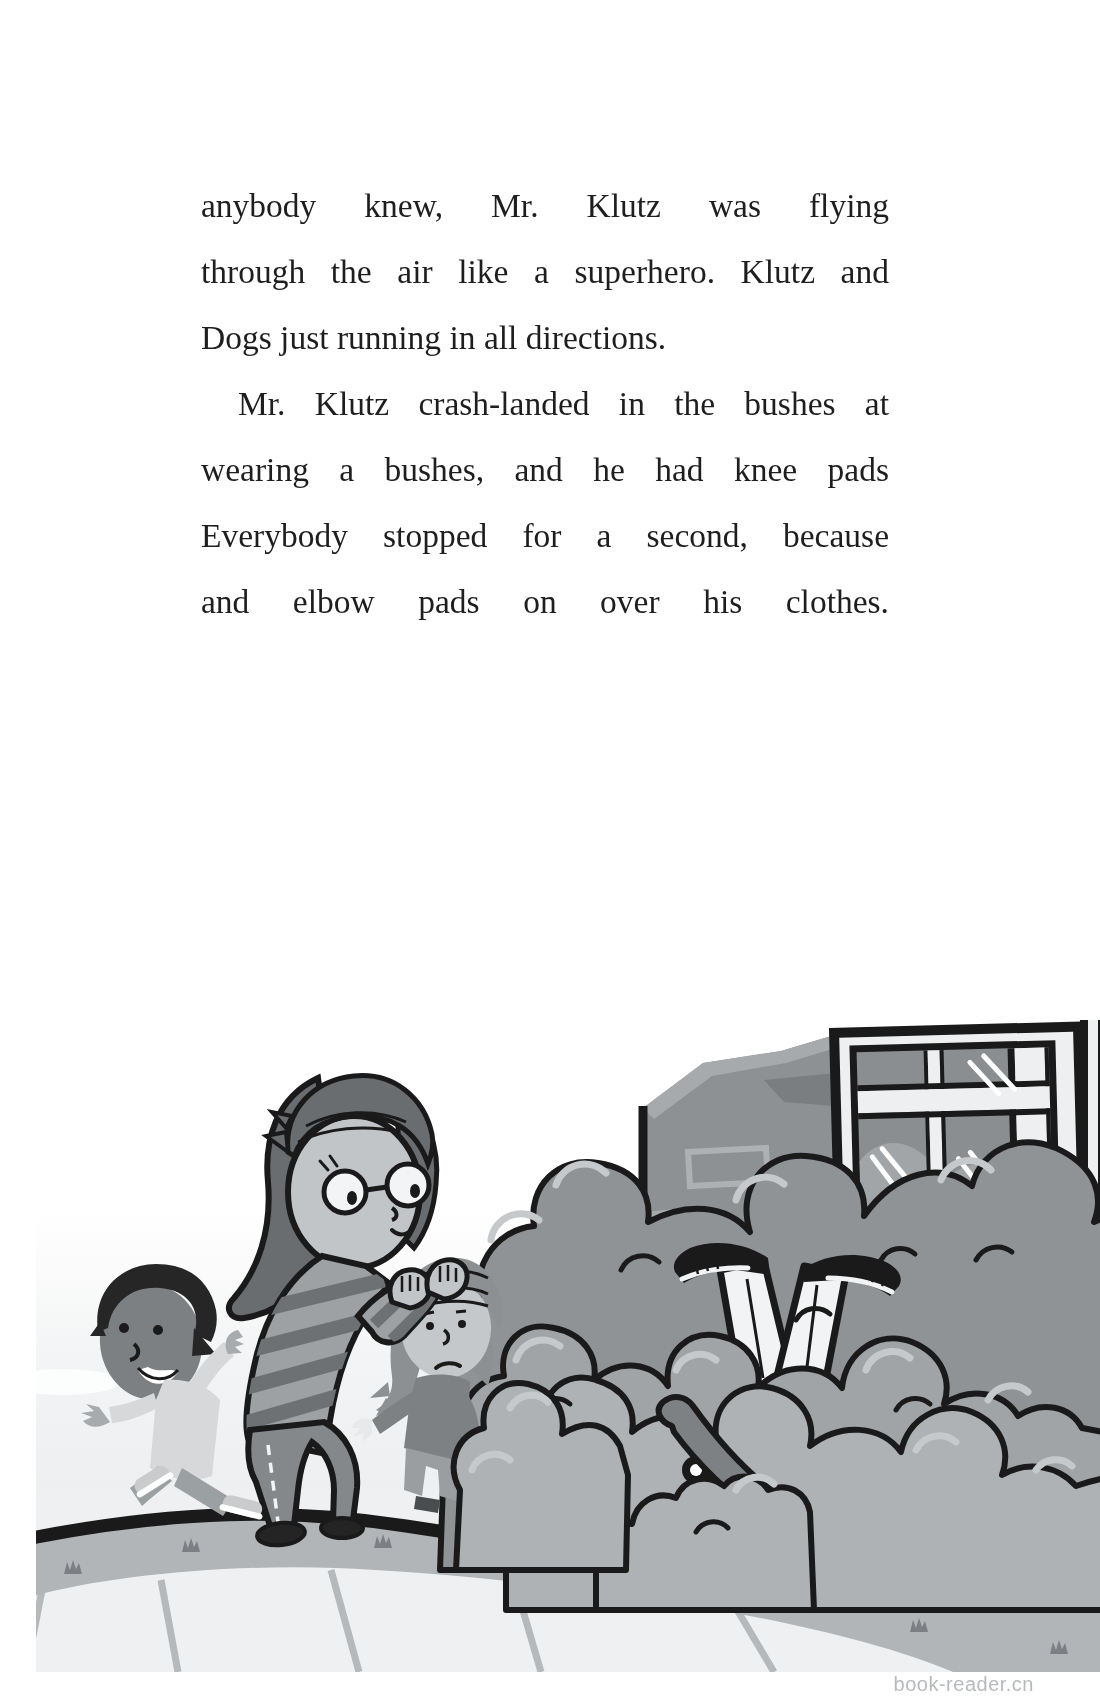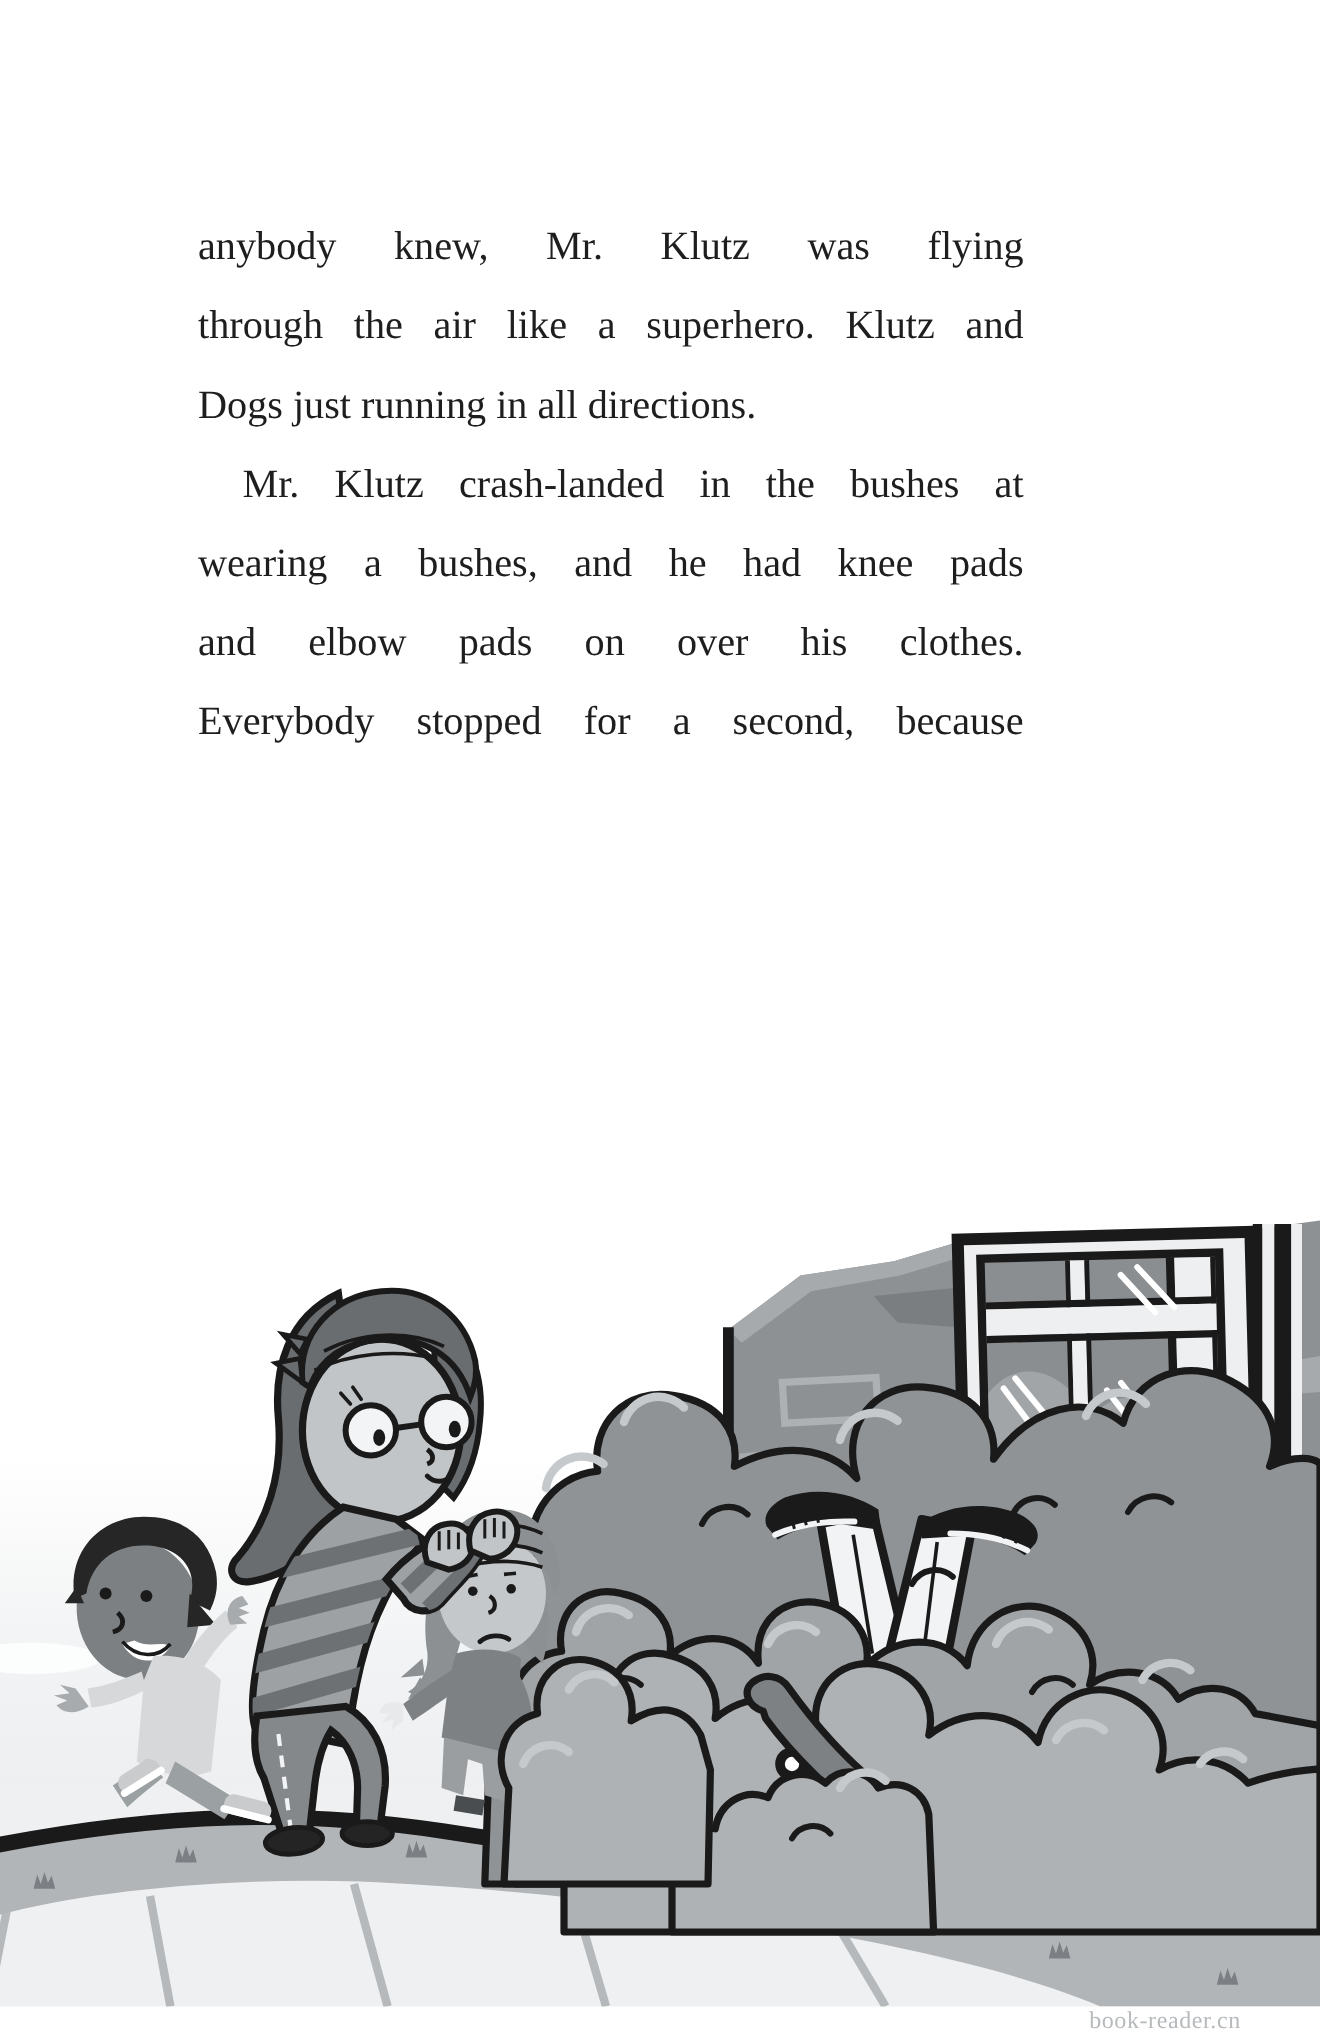--- a/index.html
+++ b/index.html
@@ -1,41 +1,41 @@
 <!DOCTYPE html>
 <html style="--paper: #ffffff; --textcol: #1e1e1e; --ink: #1a1a1a; --sky2: #e7e9ea; --wall: #8e9194; --walllight: #a7aaad; --walldark: #7a7e81; --brickline: #aeb1b4; --glass: #8b8e91; --glasslight: #a2a5a8; --framewhite: #edeff0; --bushback: #8f9396; --bushmid: #a0a4a7; --bushfront: #aeb2b5; --bushlight: #c6c9cc; --grass: #b2b5b8; --sidewalk: #eff0f1; --joint: #b6b9bb; --tuft: #7c8084; --legwhite: #f2f3f4; --deck: #7e8184; --skinboy: #7d8083; --hairboy: #262626; --shirtboy: #d6d8da; --pantsboy: #9ba0a2; --shoeboy: #c9cbcd; --handboy: #a8abae; --sking: #c2c5c7; --hairg: #6a6d70; --striped: #6e7174; --stripel: #9da1a4; --pantsg: #85888b; --shoeg: #242424; --skinsm: #c5c8ca; --hairsm: #8d9093; --shirtsm: #7e8184; --pantssm: #9b9ea1; --shoesm: #4a4d50; --handsm: #e7e9ea; --watermark: #b7babc;"><head>
 <meta charset="utf-8">
 <style>
   html,body{margin:0;padding:0;}
   body{width:1100px;height:1700px;background:var(--paper,#fff);position:relative;overflow:hidden;
        font-family:"Liberation Serif",serif;}
-  .page{position:absolute;inset:0;}
+  .page{position:absolute;inset:0;margin-left:36px;}
   #story{position:absolute;left:165px;top:173px;width:688px;}
   .line{font-size:33.5px;line-height:66px;height:66px;color:var(--textcol,#1e1e1e);
         text-align:justify;text-align-last:justify;-moz-text-align-last:justify;}
   .line.left{text-align-last:left;-moz-text-align-last:left;}
   .line.indent{text-indent:37px;}
   #art{position:absolute;left:0;top:930px;width:1100px;height:742px;}
-  .watermark{position:absolute;top:1673px;right:66px;font-family:Liberation Serif, serif;
+  .watermark{position:absolute;top:1673px;right:66px;font-family:Liberation Sans, sans-serif;
              font-size:20px;letter-spacing:.5px;color:var(--watermark,#b7babc);}
   svg *{vector-effect:none;}
 </style>
 </head>
 <body>
 
 <div class="page">
 
   <div id="story">
       <div class="line">anybody knew, Mr. Klutz was flying</div>
       <div class="line">through the air like a superhero. Klutz and</div>
       <div class="line left">Dogs just running in all directions.</div>
       <div class="line indent">Mr. Klutz crash-landed in the bushes at</div>
       <div class="line">wearing a bushes, and he had knee pads</div>
+      <div class="line">Everybody stopped for a second, because</div>
       <div class="line">and elbow pads on over his clothes.</div>
-      <div class="line">Everybody stopped for a second, because</div>
     </div>
 
   <svg id="art" viewBox="0 0 1100 742" xmlns="http://www.w3.org/2000/svg" aria-label="Three startled kids on a path look at two sneakered legs and a skateboard sticking out of big bushes in front of a school window">
     <defs>
       <linearGradient id="sky" x1="0" y1="0" x2="0" y2="1">
         <stop offset="0" stop-color="#ffffff"></stop>
         <stop offset="0.38" stop-color="#ffffff"></stop>
         <stop offset="0.6" stop-color="#f2f3f4"></stop>
         <stop offset="1" stop-color="#e7e9ea"></stop>
       </linearGradient>

